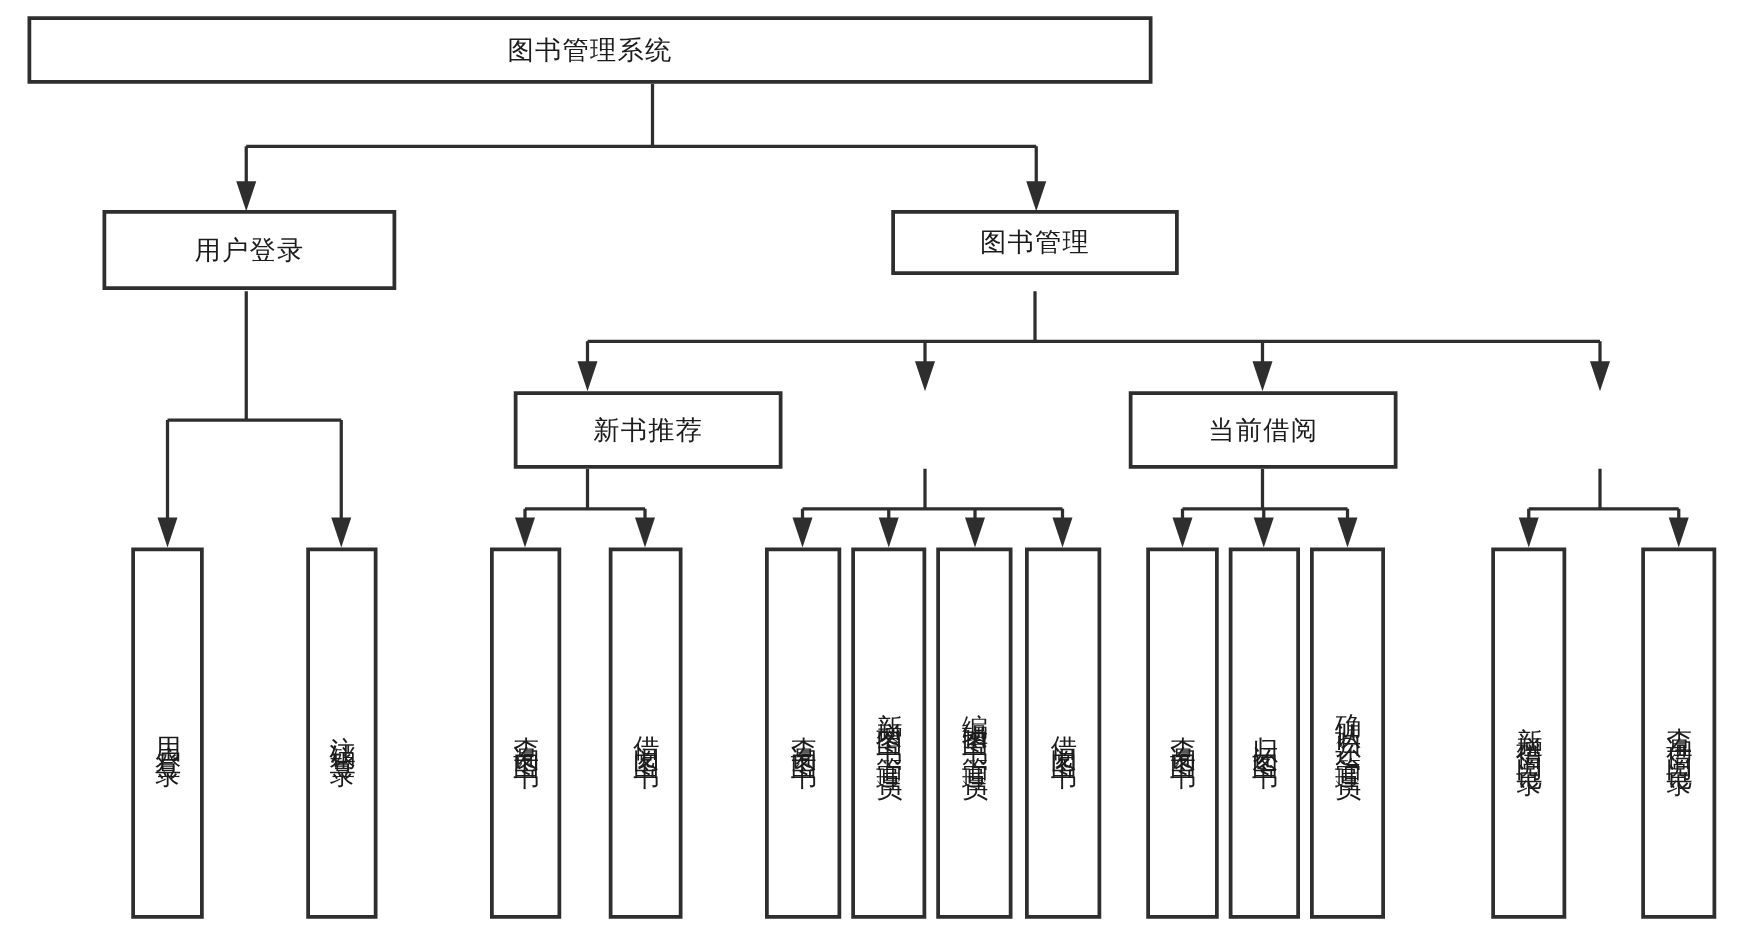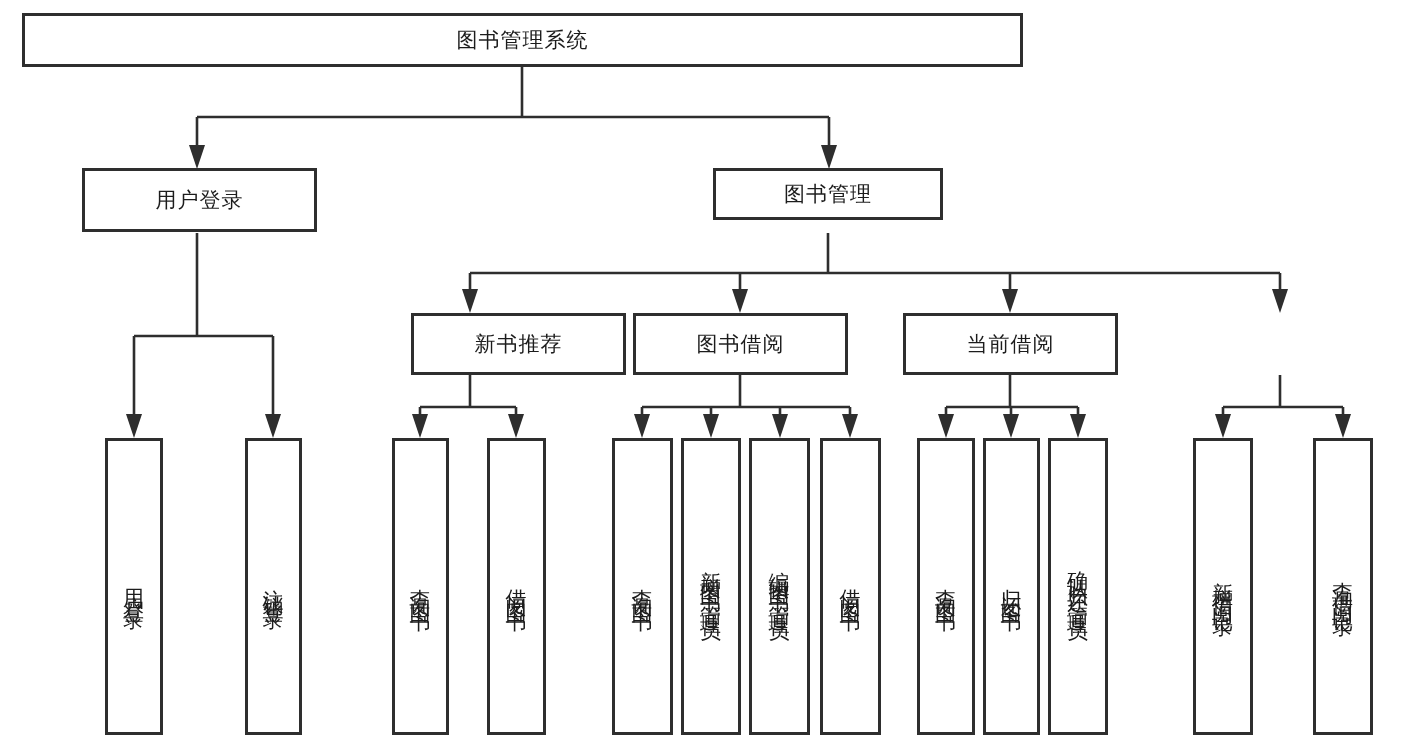--- a/index.html
+++ b/index.html
@@ -92,36 +92,33 @@
     <path class="spine" d="M1010 375 V407 M946 407 H1078 M946 407 V416 M1011 407 V416 M1078 407 V416"></path>
     <polygon class="arrowhead" points="938,414 954,414 946,438"></polygon>
     <polygon class="arrowhead" points="1003,414 1019,414 1011,438"></polygon>
     <polygon class="arrowhead" points="1070,414 1086,414 1078,438"></polygon>
 
     <path class="spine" d="M1280 375 V407 M1223 407 H1343 M1223 407 V416 M1343 407 V416"></path>
     <polygon class="arrowhead" points="1215,414 1231,414 1223,438"></polygon>
     <polygon class="arrowhead" points="1335,414 1351,414 1343,438"></polygon>
   </svg>
 
-  <div class="node h" style="left:22px; top:13px; width:1001px; height:54px;">
+  <div class="node h" style="left:22px; top:13px; width:900px; height:54px;">
     <span>图书管理系统</span>
   </div>
 
   <div class="node h" style="left:82px; top:168px; width:235px; height:64px;">
     <span>用户登录</span>
   </div>
   <div class="node h" style="left:713px; top:168px; width:230px; height:52px;">
     <span>图书管理</span>
   </div>
 
   <div class="node h" style="left:363px; top:313px; width:215px; height:62px;margin-left:48px;">
     <span>新书推荐</span>
-  </div>
-  <div class="node h" style="left:633px; top:313px; width:215px; height:62px;">
-    <span>图书借阅</span>
   </div>
   <div class="node h" style="left:903px; top:313px; width:215px; height:62px;">
     <span>当前借阅</span>
   </div>
 
   <div class="node v" style="left:105px; top:438px; width:58px; height:297px;">
     <span>用户登录</span>
   </div>
   <div class="node v" style="left:245px; top:438px; width:57px; height:297px;">
     <span>注销登录</span>

